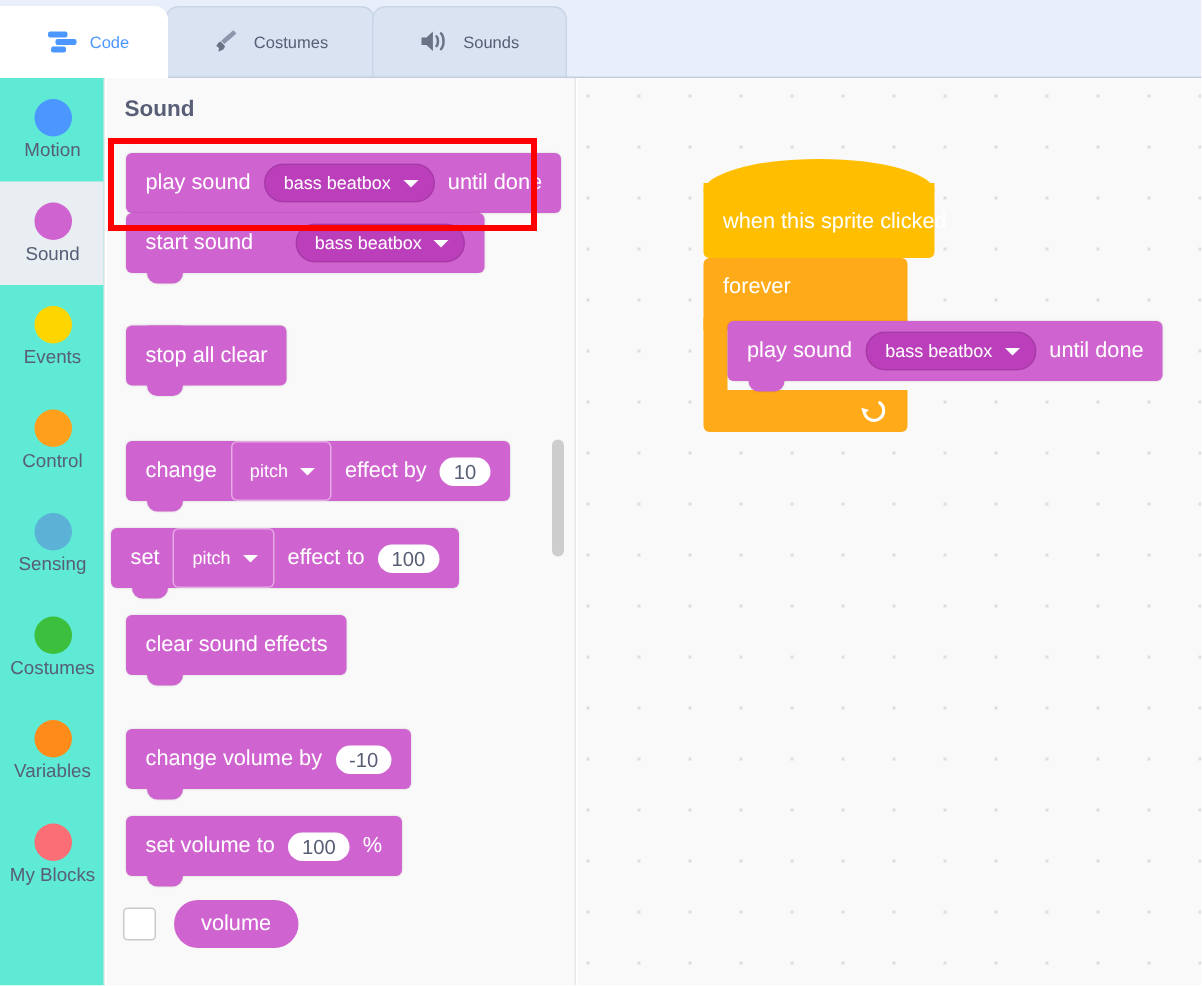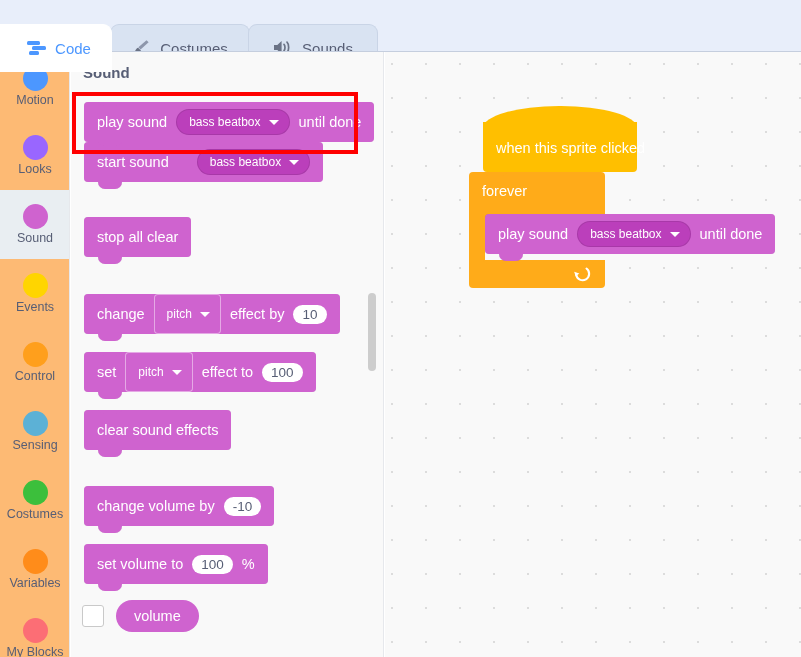--- a/index.html
+++ b/index.html
@@ -18,42 +18,41 @@
   }
   .tabbar:after {
     content:""; position:absolute; left:0; bottom:0; width:100%; height:1px;
     background:#c5cede;
   }
   .tab {
     position:absolute; top:4px; height:48px;
     display:flex; align-items:center; justify-content:center;
     gap:9px;
     border-radius:9px 9px 0 0;
-    font-size:15px; color:#575e75;
+    font-size:11px; color:#575e75;
     cursor:pointer;
     background:#d9e3f2;
     border:1px solid #c9d4e6;
     border-bottom:none;
-    margin-top:20px;
   }
   .tab.active {
     background:#ffffff; color:#4c97ff; font-weight:400;
     border-color:#ffffff; z-index:3;
   }
   #tab-code    { left:0px;   width:112px; padding-left:6px; border-top-left-radius:0; }
   #tab-costume { left:110px; width:140px; }
   #tab-sound   { left:248px; width:130px; }
   .tab-label { white-space:nowrap; }
 
   .ico { display:block; flex:0 0 auto; }
 
   
   .catbar {
     position:absolute; left:0; top:52px; width:70px; height:605px;
-    background:#fdba74; border-right:1px solid #e6e8ec;
+    background:#5eead4; border-right:1px solid #e6e8ec;
     overflow:hidden;
   }
   .cat {
     position:relative; width:70px; height:69px;
     display:flex; flex-direction:column; align-items:center; justify-content:center;
     cursor:pointer; gap:3px;
   }
   .cat.selected { background:#e9eef2; }
   .cat-dot { width:25px; height:25px; border-radius:50%; }
   .cat-name { font-size:12.5px; color:#575e75; line-height:13px; white-space:nowrap; }
@@ -250,24 +249,20 @@
     </div>
   </div>
 
   <div class="catbar">
 
     <div class="cat">
       <span class="cat-dot" style="background:#4c97ff"></span>
       <span class="cat-name">Motion</span>
     </div>
 
-    <div class="cat">
-      <span class="cat-dot" style="background:#9966ff"></span>
-      <span class="cat-name">Looks</span>
-    </div>
 
     <div class="cat selected">
       <span class="cat-dot" style="background:#cf63cf"></span>
       <span class="cat-name">Sound</span>
     </div>
 
     <div class="cat">
       <span class="cat-dot" style="background:#ffd500"></span>
       <span class="cat-name">Events</span>
     </div>
@@ -326,21 +321,21 @@
     <div class="blk stack pal-block" style="left:13px; top:242px;">
       <span>change</span>
       <span class="dd opt">
         <span>pitch</span>
         <span class="caret"></span>
       </span>
       <span>effect by</span>
       <span class="num">10</span>
     </div>
 
-    <div class="blk stack pal-block" style="left:13px; top:300px;">
+    <div class="blk stack pal-block" style="left:3px; top:300px;">
       <span>set</span>
       <span class="dd opt">
         <span>pitch</span>
         <span class="caret"></span>
       </span>
       <span>effect to</span>
       <span class="num">100</span>
     </div>
 
     <div class="blk stack pal-block" style="left:13px; top:358px;">
@@ -365,21 +360,21 @@
 
     <div class="scrollbar-track">
       <div class="scrollbar-thumb"></div>
     </div>
   </div>
 
   <div class="highlight" style="left:72px; top:92px; width:286px; height:62px;"></div>
 
   <div class="canvas">
 
-    <div class="hat" style="left:84px; top:70px;margin-left:14px;">
+    <div class="hat" style="left:84px; top:70px;">
       <div class="hat-cap"></div>
       <div class="hat-label">when this sprite clicked</div>
     </div>
 
     <div class="cblock" style="left:84px; top:120px;">
       <div class="c-top">
         <div class="c-label">forever</div>
       </div>
       <div class="c-arm"></div>
       <div class="c-bottom">

